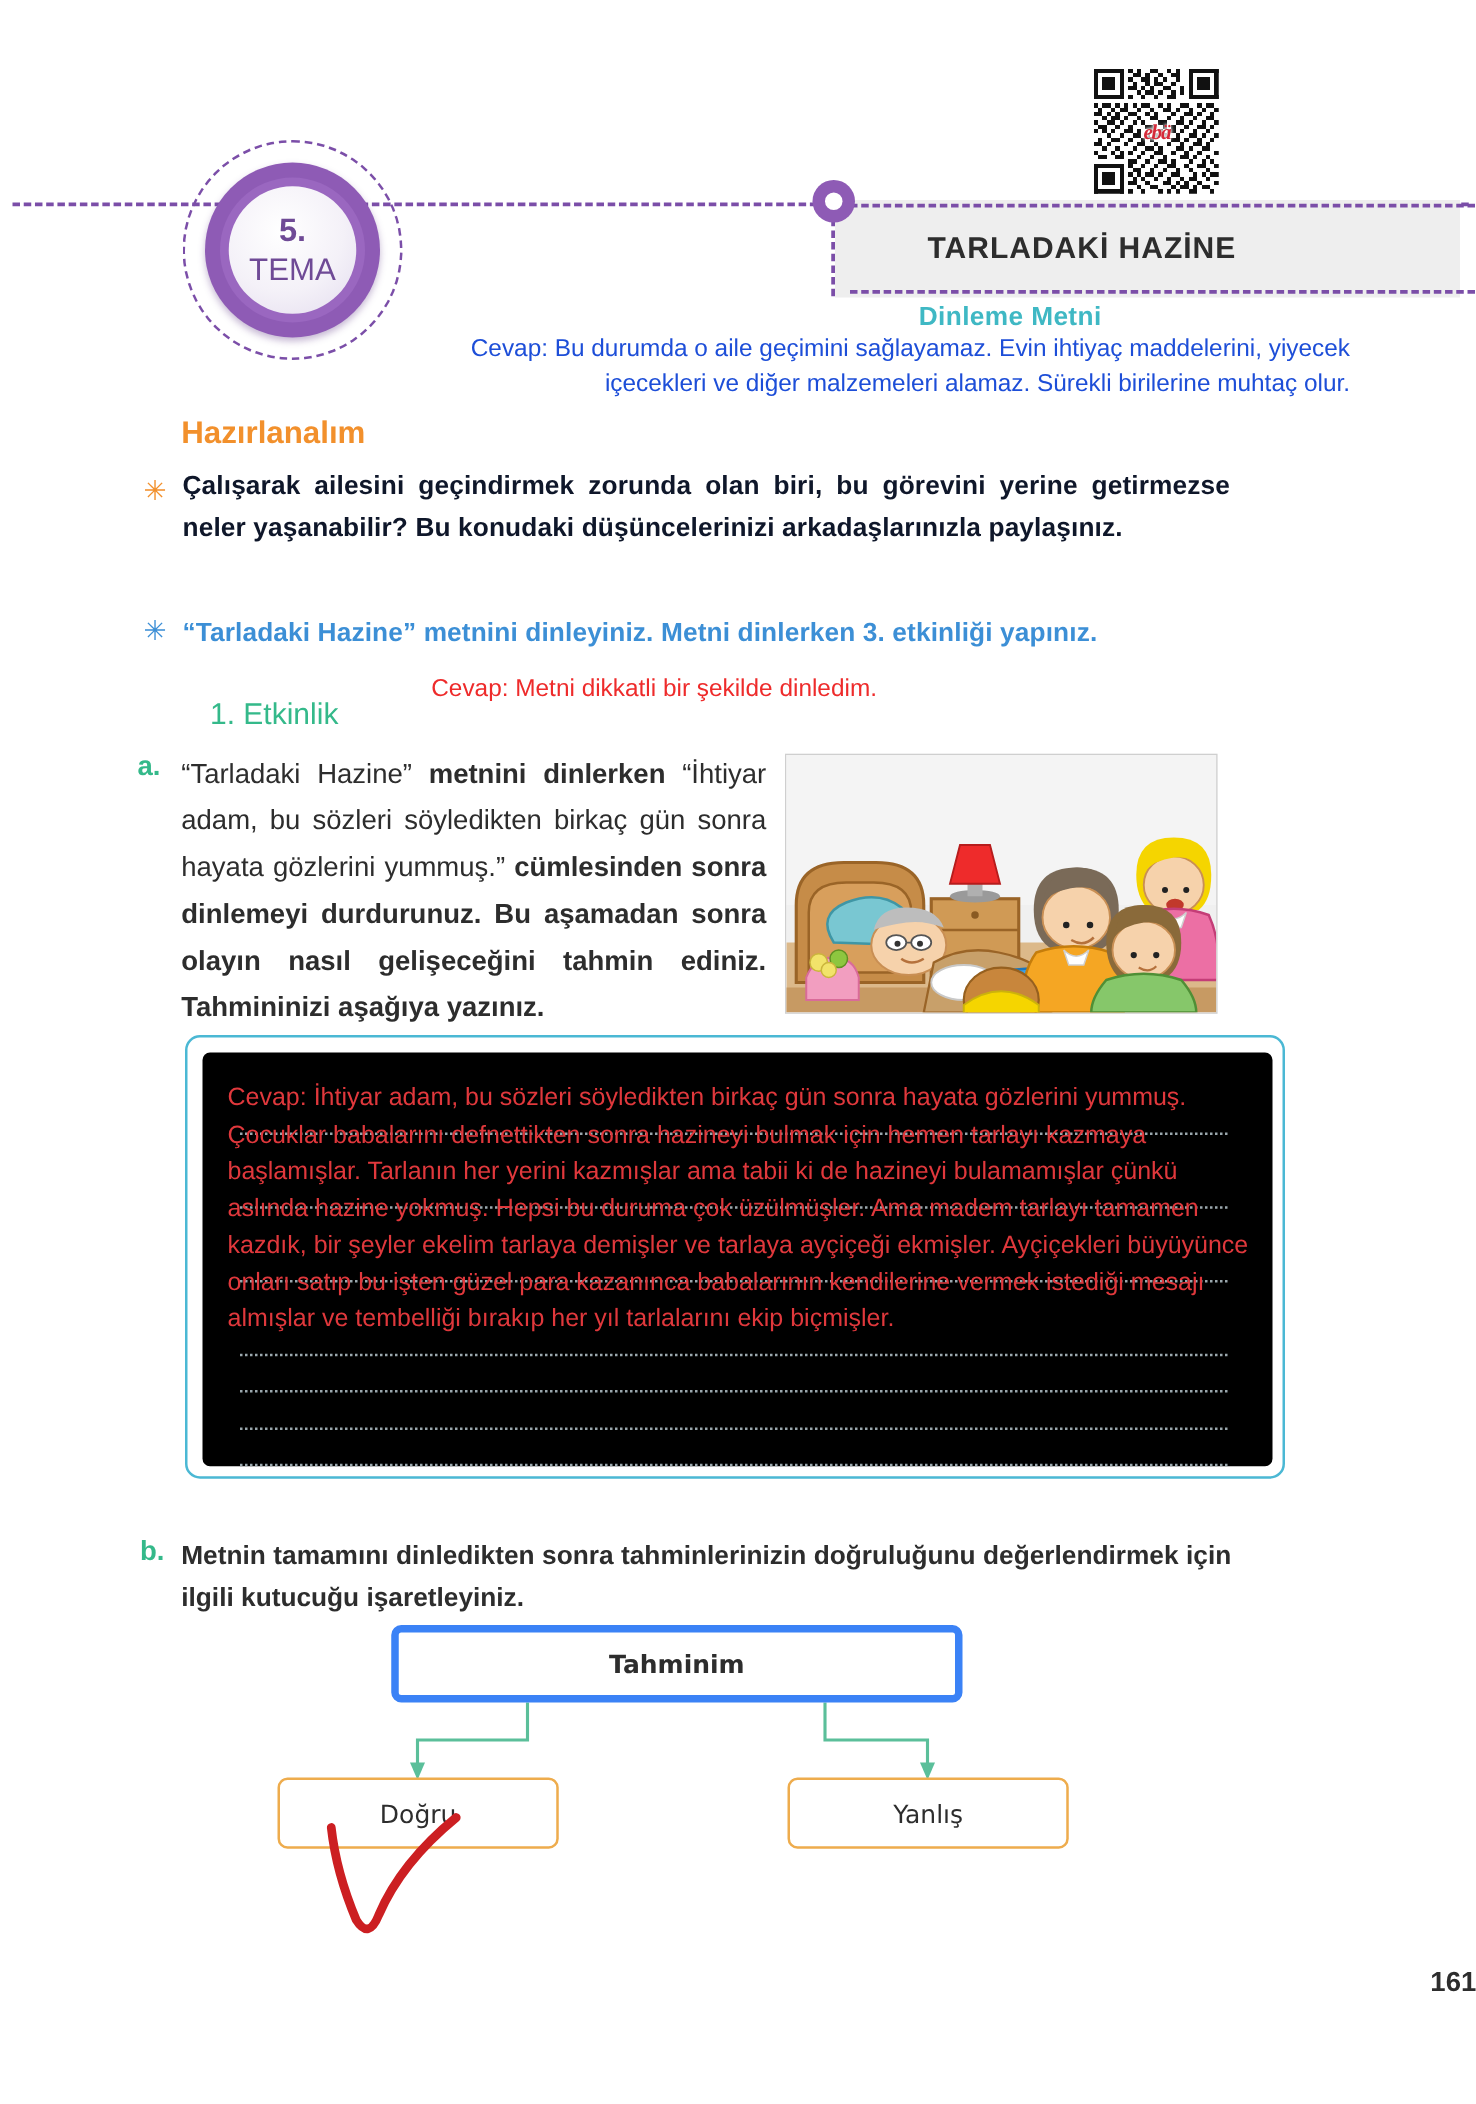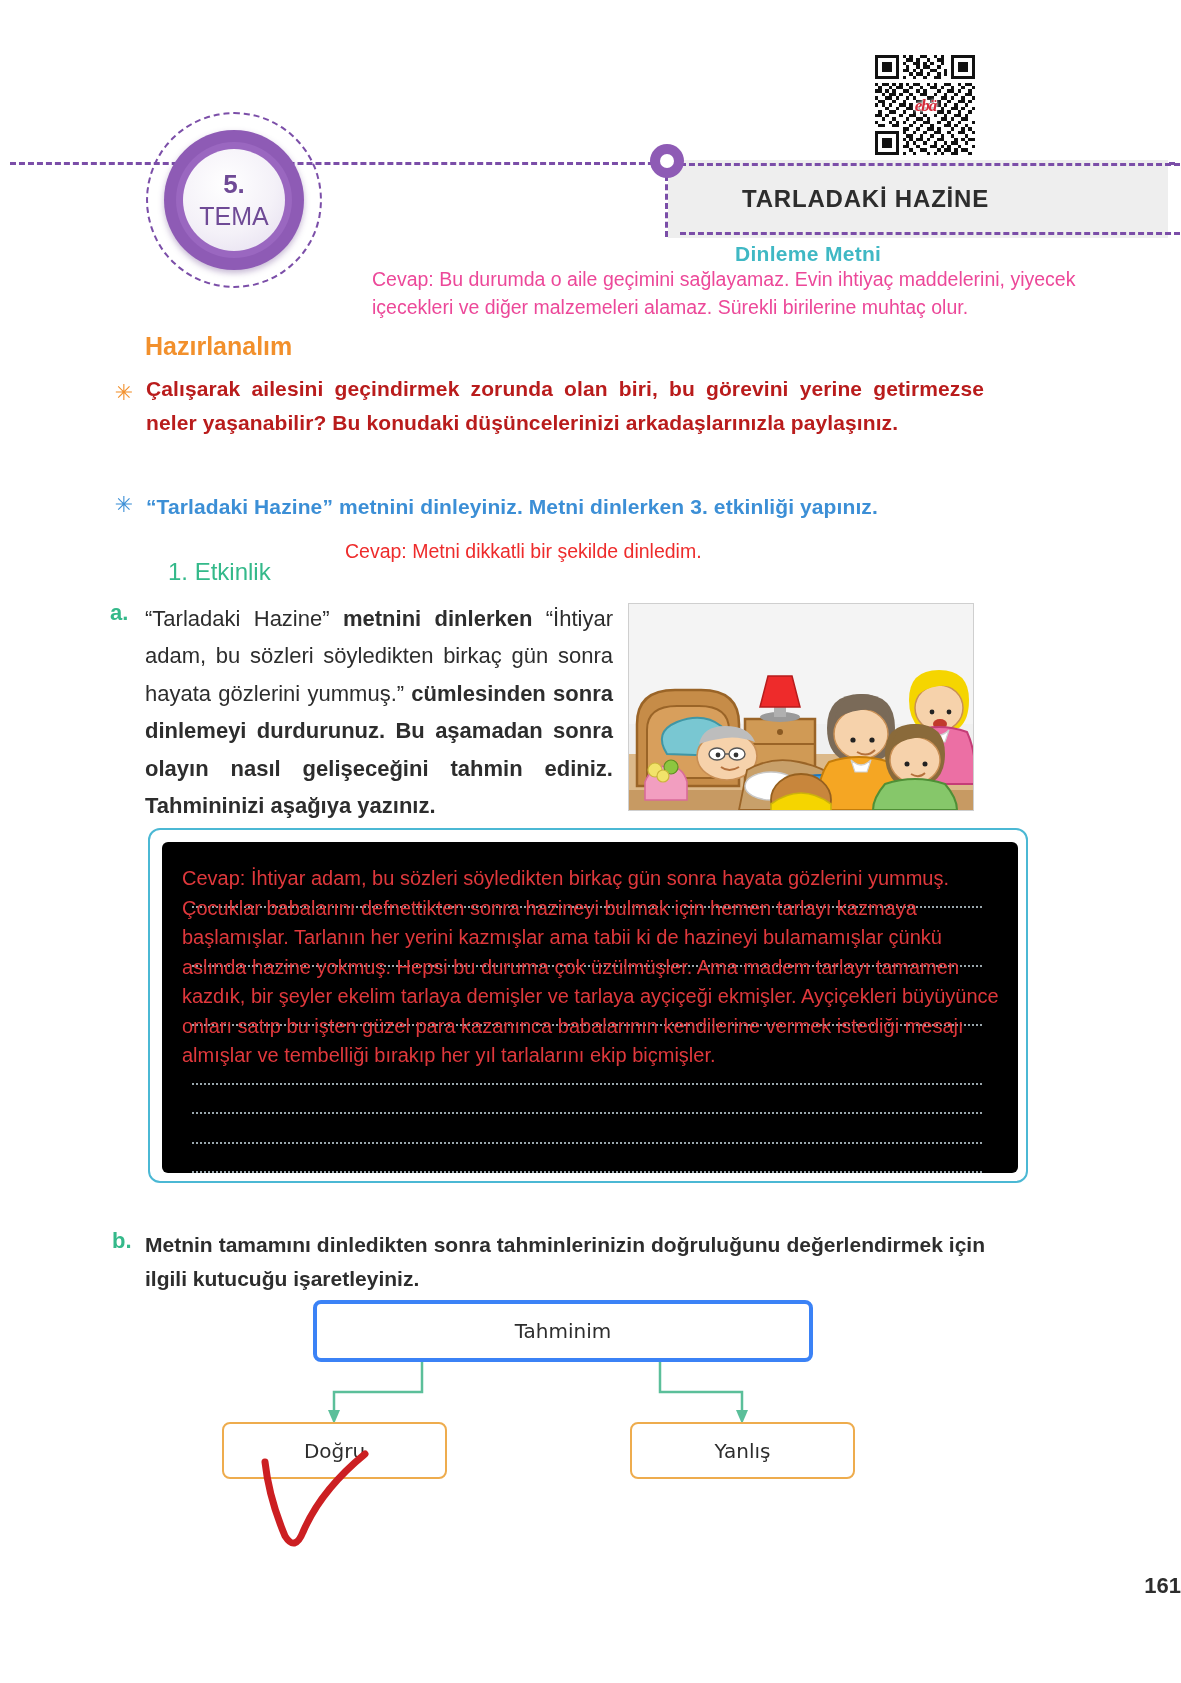--- a/index.html
+++ b/index.html
@@ -106,39 +106,39 @@
   }
 
   .dinleme-metni {
     position:absolute; left:735px; top:242px;
     font-size:21px; font-weight:bold; color:#3fb8c4;
     letter-spacing:.3px;
   }
 
   
   .ans-top {
-    position:absolute; left:372px; top:266px; width:720px;
-    color:#ec4899; font-size:19.5px; line-height:1.42;
+    position:absolute; left:360px; top:266px; width:720px;
+    color:#1d4ed8; font-size:19.5px; line-height:1.42;text-align:right;
   }
 
   
   .hazirlanalim {
     position:absolute; left:145px; top:332px;
     font-size:25px; font-weight:bold; color:#f2902c;
   }
 
   .star {
     position:absolute; width:22px; height:22px; color:#f2902c;
     font-size:22px; line-height:22px; text-align:center;
   }
   .star.blue { color:#3c8fd6; }
 
   .bullet-1 {
     position:absolute; left:146px; top:372px; width:838px;
-    font-size:21px; font-weight:bold; color:#b91c1c;
+    font-size:21px; font-weight:bold; color:#0f172a;
     line-height:1.62; text-align:justify; letter-spacing:.1px;
   }
 
   .bullet-2 {
     position:absolute; left:146px; top:491px; width:860px;
     font-size:21px; font-weight:bold; color:#3c8fd6;
     line-height:1.5; letter-spacing:.1px;
   }
 
   .ans-mid {
@@ -204,22 +204,23 @@
 
   
   .flow { position:absolute; left:200px; top:1300px; width:790px; height:250px; }
   .flow-box {
     position:absolute; border-radius:8px; background:#ffffff;
     display:flex; align-items:center; justify-content:center;
     font-size:20px; color:#2d2d2d;
     font-family:"DejaVu Sans", sans-serif;
   }
   .flow-top {
-    left:113px; top:0px; width:500px; height:62px;
-    border:4px solid #3b82f6;
+    left:113px; top:0px; width:457px; height:62px;
+    border:6px solid #3b82f6;
+    font-weight:bold;
   }
   .flow-left {
     left:22px; top:122px; width:225px; height:57px;
     border:2px solid #eeac4d;
   }
   .flow-right {
     left:430px; top:122px; width:225px; height:57px;
     border:2px solid #eeac4d;
   }
   .flow svg.arrows { position:absolute; left:0; top:0; }

